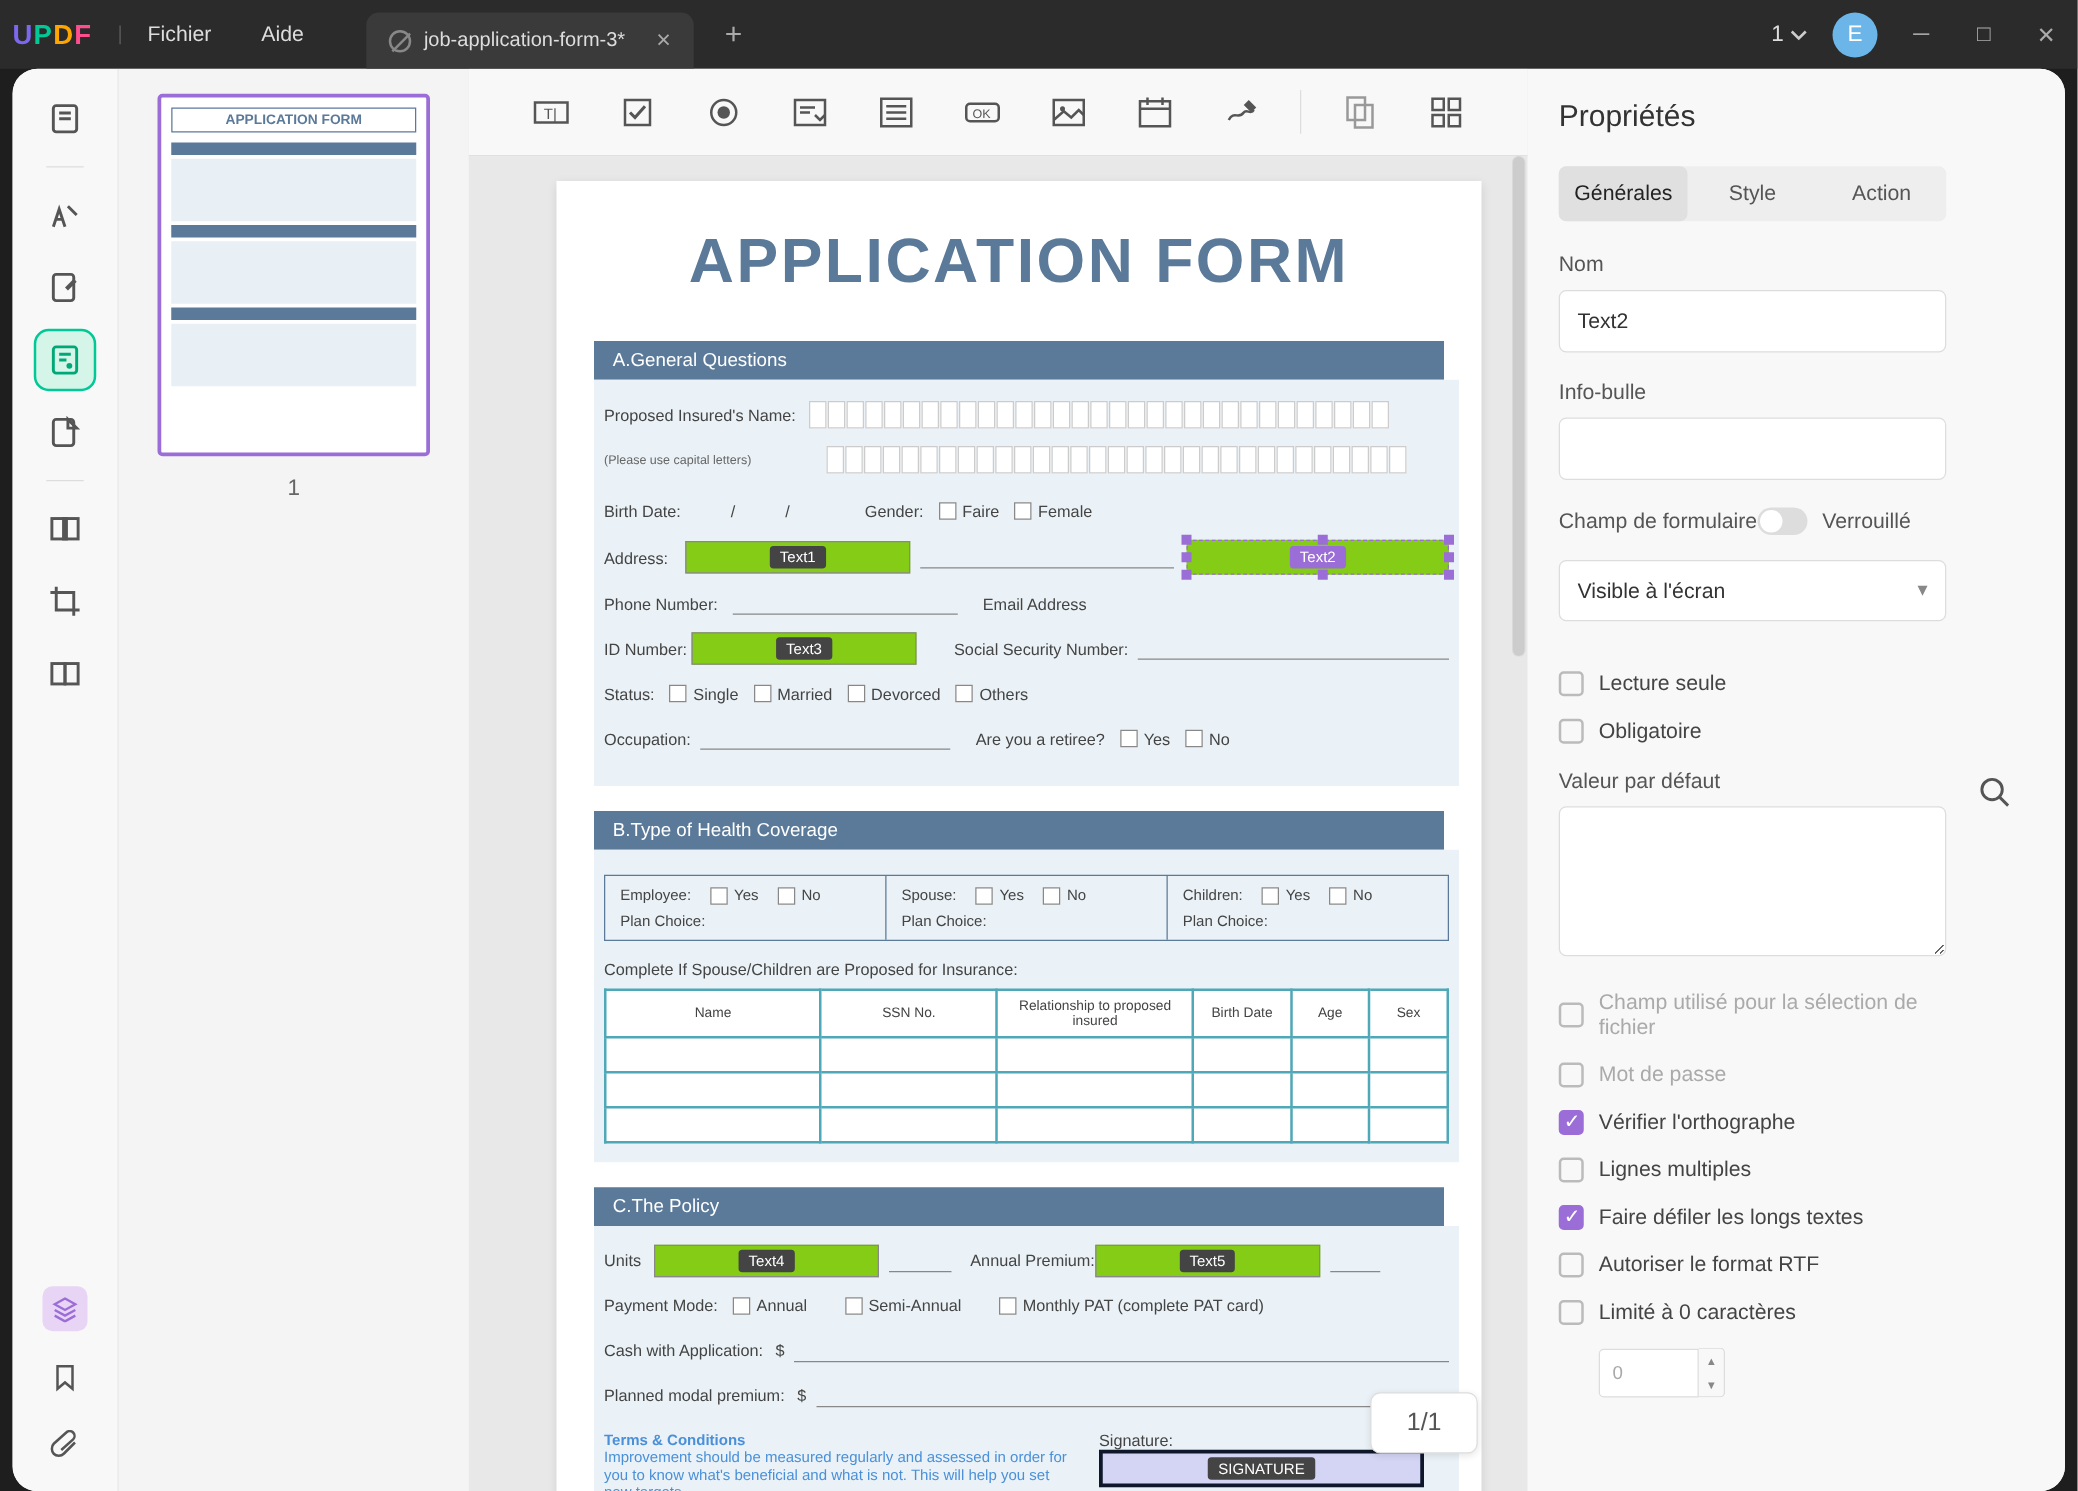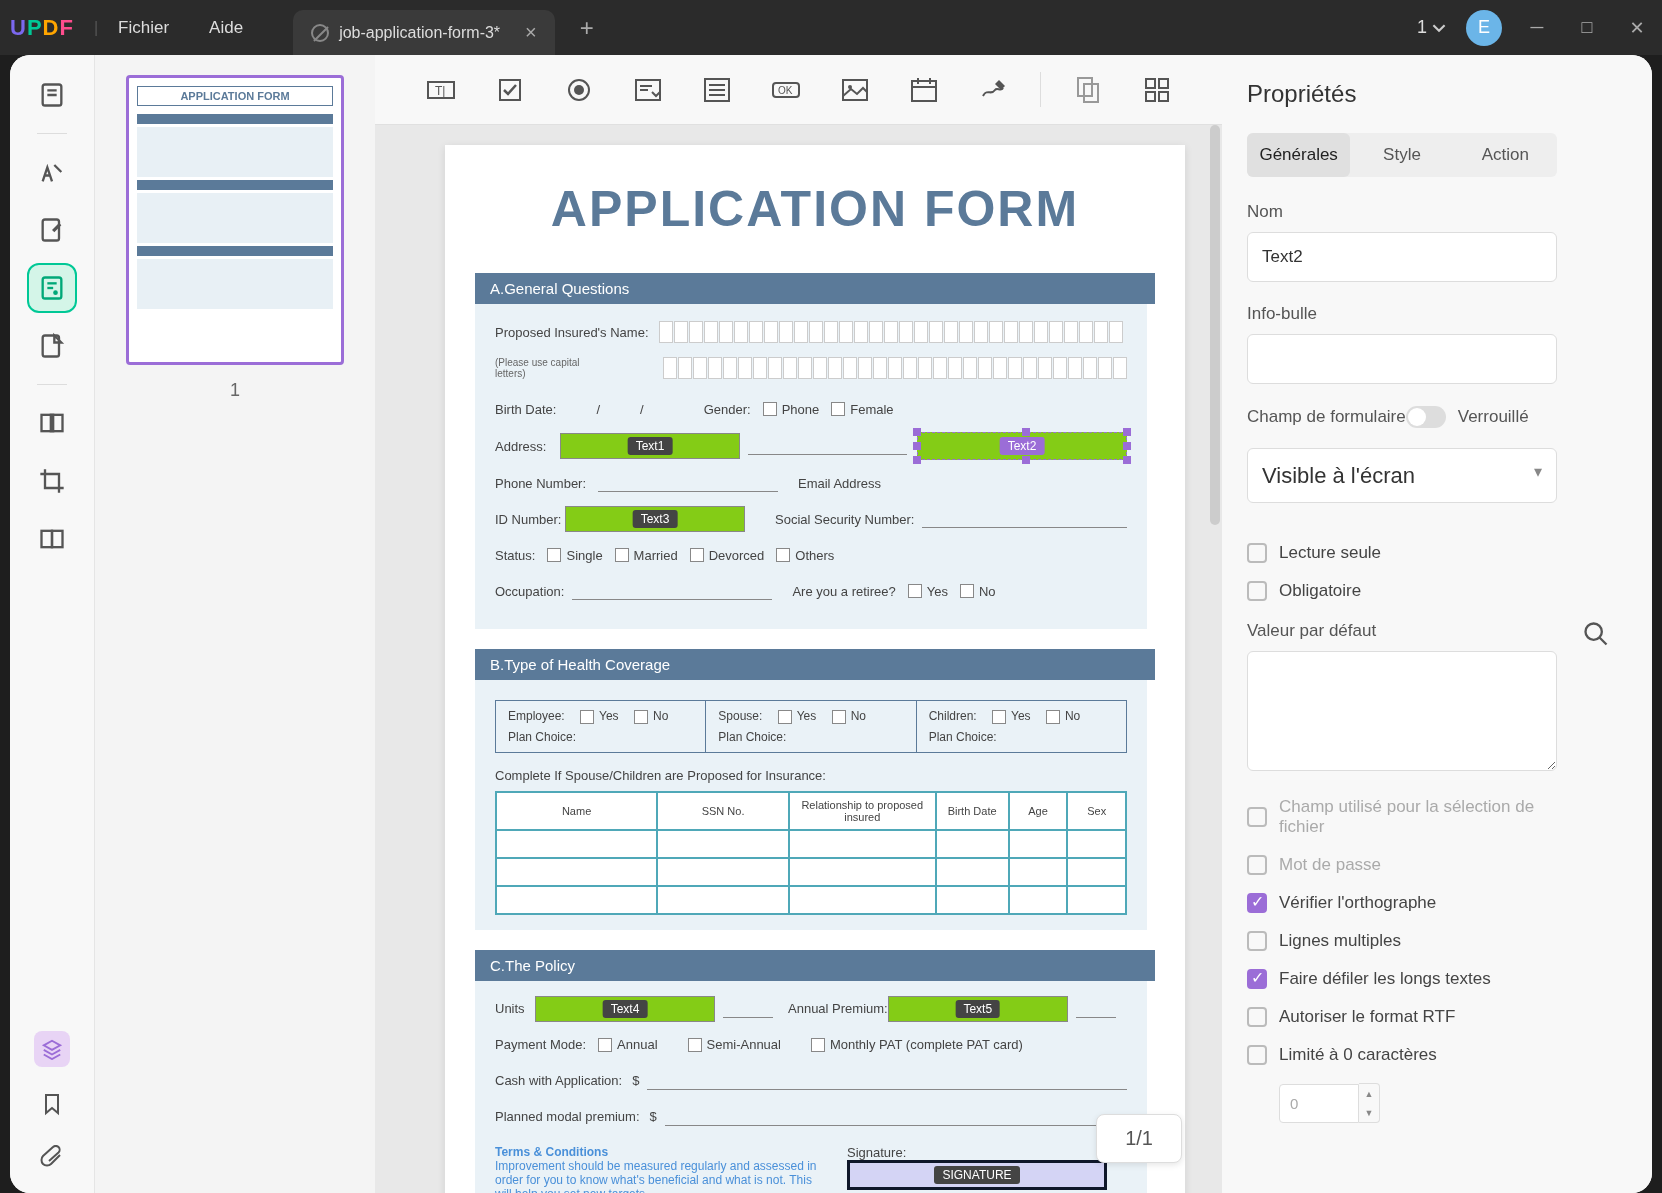--- a/index.html
+++ b/index.html
@@ -48,21 +48,21 @@
 .doc-tool { width: 44px; height: 44px; display: flex; align-items: center; justify-content: center; cursor: pointer; }
 .doc-tool svg { width: 32px; height: 32px; }
 .tool-divider { width: 1px; height: 35px; background: #ddd; }
 
 .doc-scroll { flex: 1; overflow: auto; padding: 20px 20px 20px 70px; position: relative; }
 .doc-page { width: 740px; background: white; box-shadow: 0 2px 8px rgba(0,0,0,0.1); }
 .doc-header { text-align: center; padding: 35px 0; }
 .doc-title { font-size: 50px; font-weight: bold; color: #5B7A99; letter-spacing: 2px; }
 
 .section-bar { background: #5B7A99; color: white; padding: 7px 15px; font-size: 15px; margin: 0 30px; }
-.section-body { background: #EAF2F7; margin: 0 38px 20px 30px; padding: 15px 20px; font-size: 13px; color: #444; }
+.section-body { background: #EAF2F7; margin: 0 18px 20px 30px; padding: 15px 8px; font-size: 13px; color: #444; }
 
 .form-row { display: flex; align-items: center; margin-bottom: 10px; min-height: 26px;}
 .form-label { font-size: 13px; color: #444; }
 .grid-boxes { display: flex; gap: 1px; margin-left: 10px; flex:1;}
 .grid-box { width: 14px; height: 22px; background: white; border: 1px solid #ccc; }
 .small-note { font-size: 10px; color: #666; }
 
 .field-box { background: #84cc16; border: 1px solid #888; padding: 4px 8px; font-size: 13px; color: #333; position: relative; }
 .field-label { position: absolute; background: #444; color: white; font-size: 12px; padding: 2px 8px; border-radius: 3px; }
 .field-selected { border: 1px dashed #9B6DD7; position: relative; }
@@ -95,21 +95,21 @@
 .panel-title { font-size: 24px; color: #333; margin-bottom: 25px; }
 .prop-tabs { display: flex; background: #eee; border-radius: 6px; margin-bottom: 25px; }
 .prop-tab { flex: 1; text-align: center; padding: 12px; font-size: 17px; color: #555; cursor: pointer; border-radius: 6px; }
 .prop-tab.active { background: #e0e0e0; color: #222; }
 .prop-label { font-size: 17px; color: #555; margin-bottom: 10px; display: block; }
 .prop-input { width: 100%; border: 1px solid #ddd; border-radius: 6px; padding: 14px 14px; font-size: 17px; color: #333; margin-bottom: 22px; background:white;}
 .prop-textarea { height: 120px; }
 .prop-row { display: flex; align-items: center; margin-bottom: 20px; }
 .toggle { width: 40px; height: 22px; background: #ddd; border-radius: 11px; position: relative; }
 .toggle::after { content:""; position:absolute; width:18px; height:18px; background:white; border-radius:50%; top:2px; left:2px;}
-.prop-select { width: 100%; border: 1px solid #ddd; border-radius: 6px; padding: 14px; font-size: 22px; color: #333; margin-bottom: 20px; background: white; appearance: none; position: relative; }
+.prop-select { width: 100%; border: 1px solid #ddd; border-radius: 6px; padding: 14px; font-size: 17px; color: #333; margin-bottom: 20px; background: white; appearance: none; position: relative; }
 .select-wrap { position: relative; margin-bottom: 20px;}
 .select-wrap::after { content: "▾"; position: absolute; right: 15px; top: 14px; color: #888; pointer-events:none;}
 
 .check-row { display: flex; align-items: center; gap: 12px; margin-bottom: 18px; font-size: 17px; color: #444; }
 .check-row.disabled { color: #aaa; }
 .checkbox { width: 20px; height: 20px; border: 2px solid #bbb; border-radius: 4px; flex-shrink: 0; }
 .checkbox.checked { background: #9B6DD7; border-color: #9B6DD7; position: relative; }
 .checkbox.checked::after { content: "✓"; color: white; position: absolute; left: 2px; top: -3px; font-size: 16px; }
 
 .spinner-wrap { display:flex; align-items:center; gap:0;}
@@ -394,21 +394,21 @@
                 <div class="grid-box"></div>
                 <div class="grid-box"></div>
               </div>
           </div>
           <div class="form-row" style="margin-top:15px;">
             <span class="form-label">Birth Date:</span>
             <span style="margin:0 40px;">/</span>
               <span style="margin-right:60px;">/</span>
             <span class="form-label">Gender:</span>
             <span class="cb"></span>
-              <span>Phone</span>
+              <span>Faire</span>
             <span class="cb"></span>
               <span>Female</span>
           </div>
           <div class="form-row">
             <span class="form-label" style="width:65px;">Address:</span>
             <div class="field-box" style="width:180px;height:26px;">
                 <span class="field-label" style="left:50%;top:50%;transform:translate(-50%,-50%);">Text1</span>
               </div>
             <span class="underline"></span>
             <div class="field-box field-selected" style="width:210px;height:28px;margin-left:10px;">

